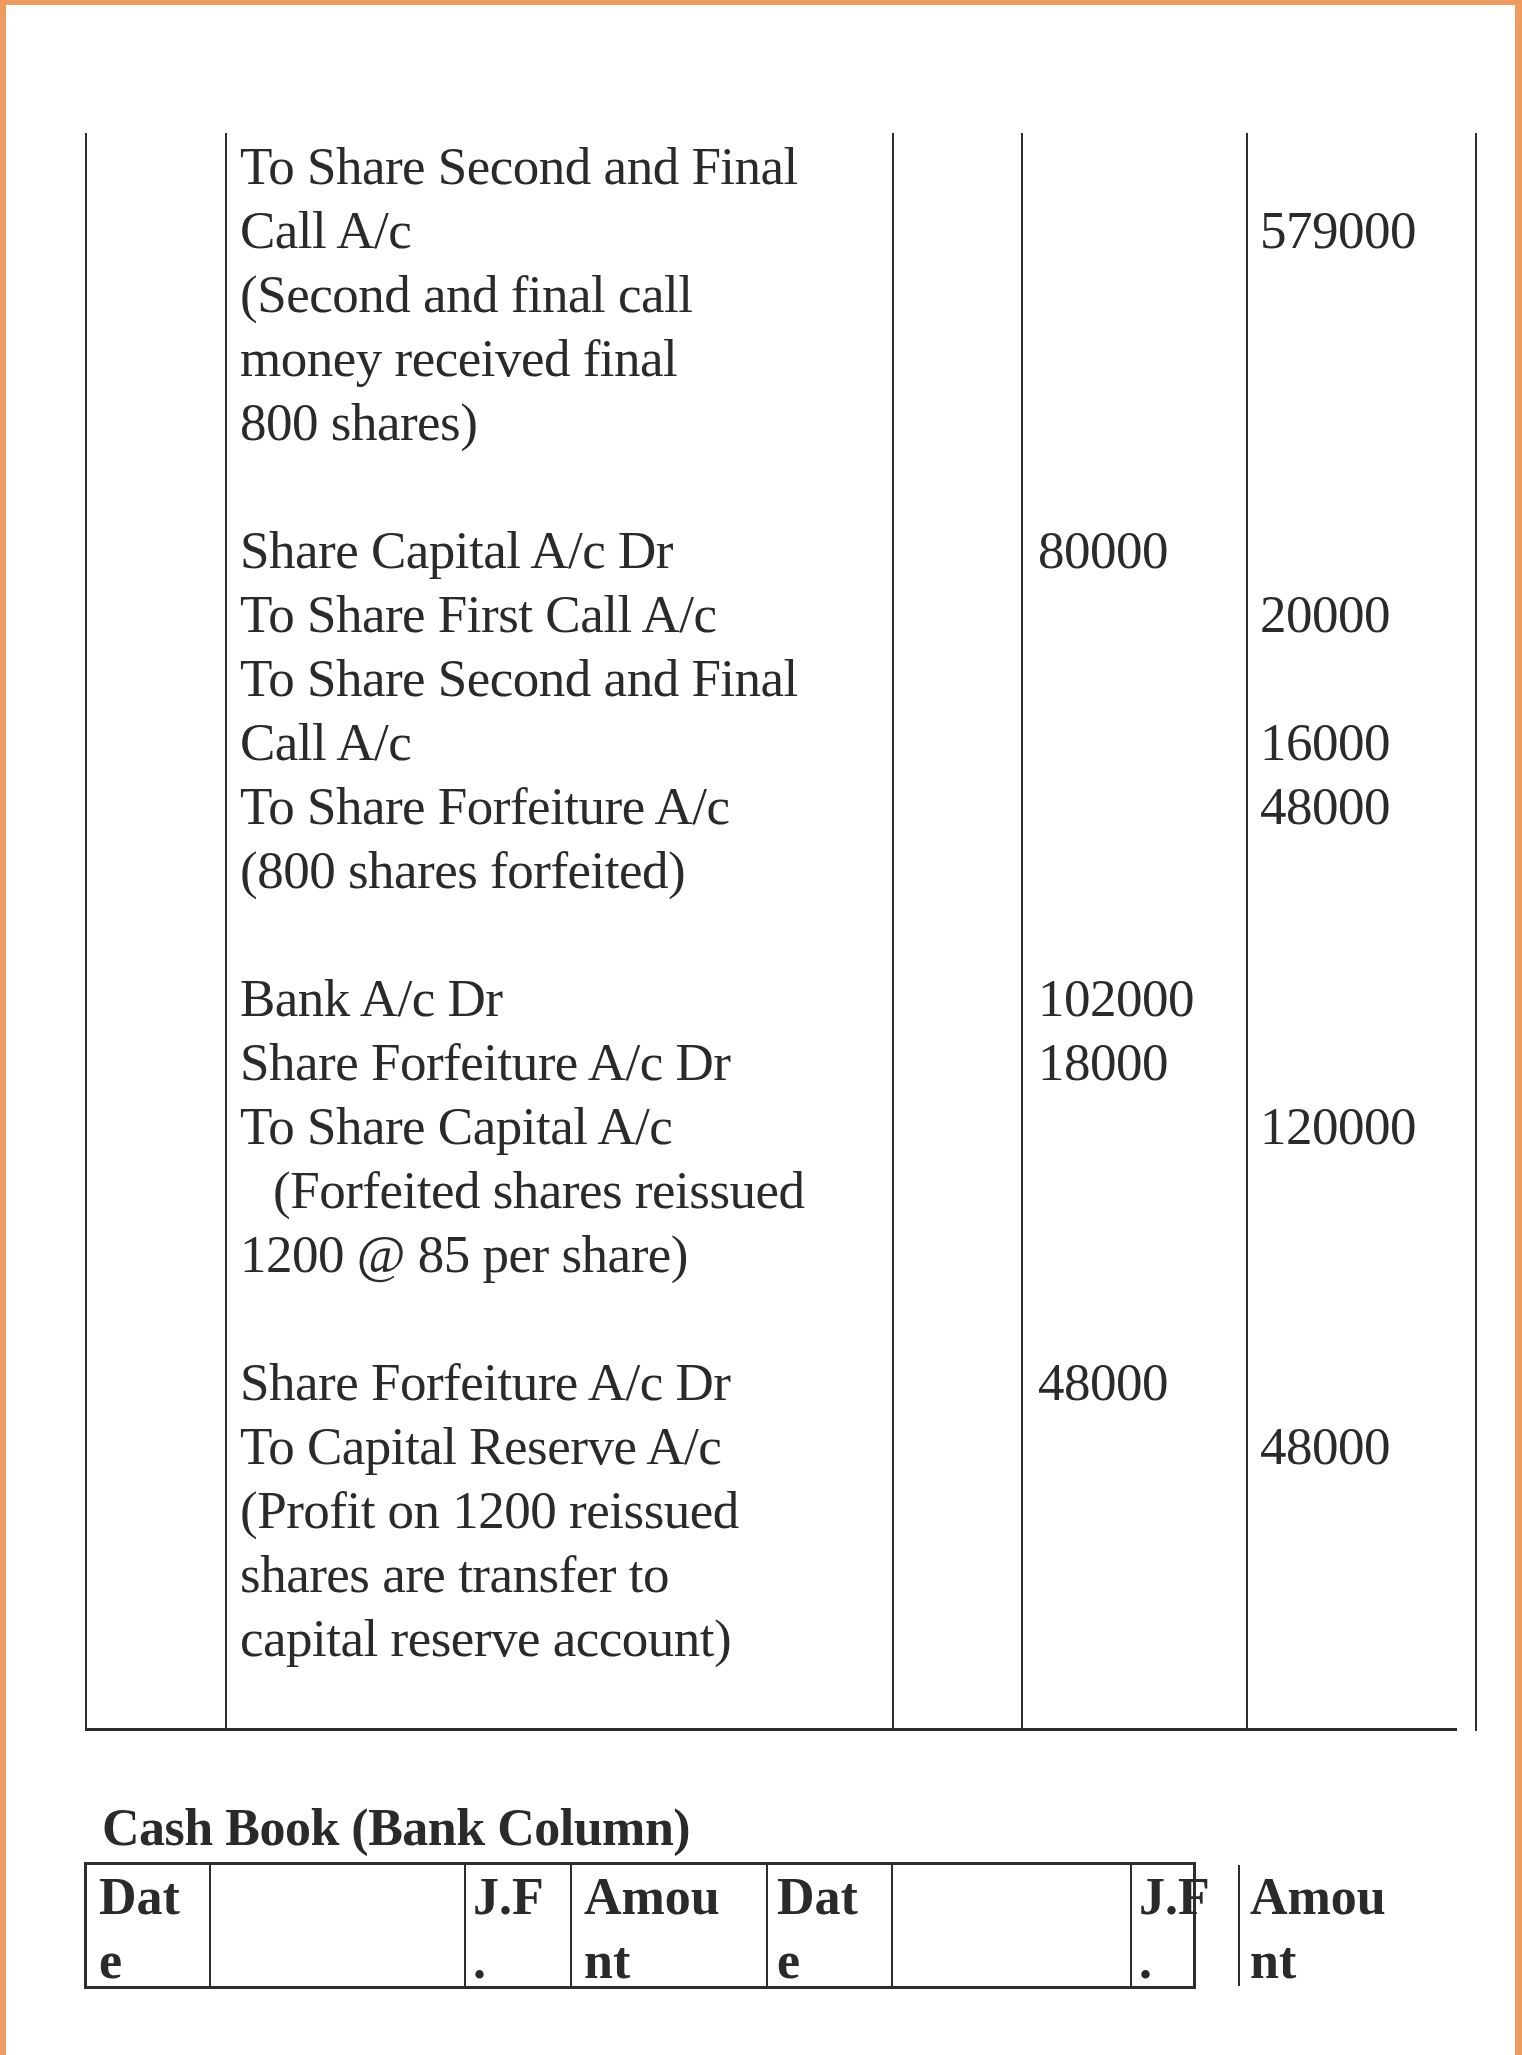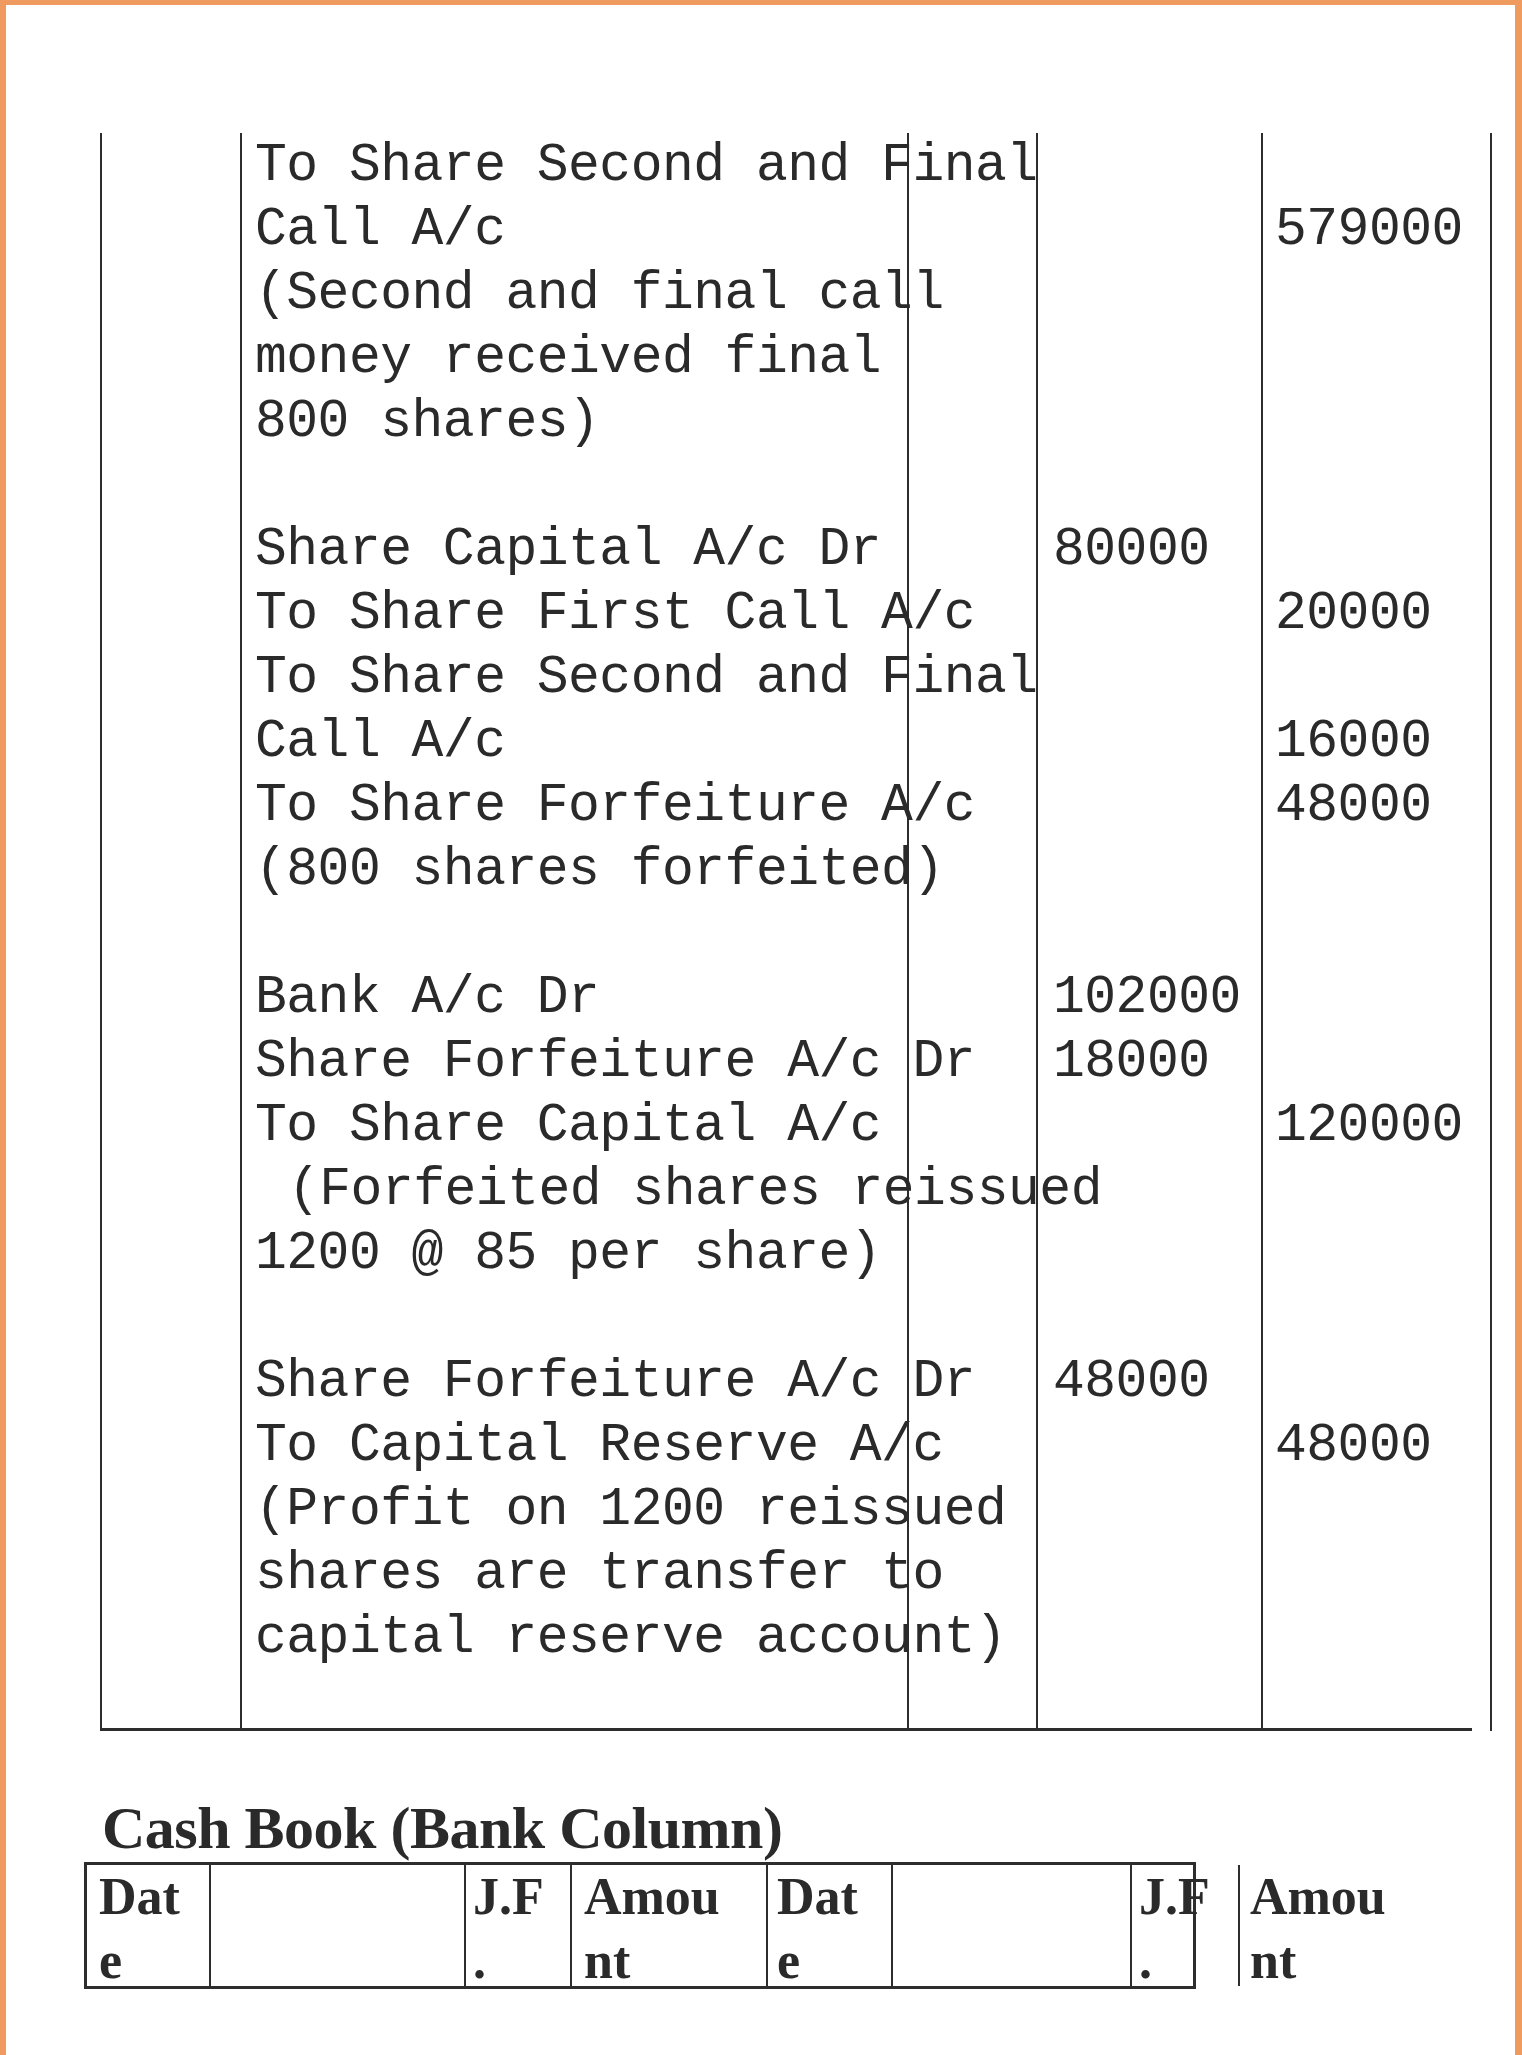--- a/index.html
+++ b/index.html
@@ -7,30 +7,30 @@
     width: 1522px; height: 2055px; position: relative; overflow: hidden;
     background: #ffffff;
     font-family: "Liberation Serif", serif;
     color: #2a2a2a;
   }
   .frame-top { position: absolute; left: 0; top: 0; width: 1522px; height: 5px; background: #ef9a5e; }
   .frame-left { position: absolute; left: 0; top: 0; width: 6px; height: 2055px; background: #ef9a5e; }
   .frame-right { position: absolute; left: 1515px; top: 0; width: 7px; height: 2055px; background: #ef9a5e; }
 
   
-  .journal { position: absolute; left: 100px; top: 133px; width: 1372px; height: 1598px; font-family: Liberation Mono, monospace; }
+  .journal { position: absolute; left: 85px; top: 133px; width: 1372px; height: 1598px; }
   .vline { position: absolute; top: 0; width: 2px; background: #2d2d2d; height: 100%; }
   .hline-bottom { position: absolute; left: 0; bottom: 0; height: 3px; width: 100%; background: #2d2d2d; }
   .jl { position: absolute; font-size: 53px; line-height: 64px; height: 64px; white-space: nowrap; letter-spacing: -0.5px; }
   .col-part { left: 155px; }
   .col-dr { left: 953px; }
   .col-cr { left: 1175px; }
 
   
-  .cash-title { position: absolute; left: 102px; top: 1796px; font-size: 60px; font-weight: bold; line-height: 64px; white-space: nowrap; letter-spacing: -0.5px; }
+  .cash-title { position: absolute; left: 102px; top: 1796px; font-size: 52px; font-weight: bold; line-height: 64px; white-space: nowrap; letter-spacing: -0.5px; }
   .cash-table { position: absolute; left: 84px; top: 1862px; width: 1112px; height: 127px; box-sizing: border-box; border: 3px solid #2d2d2d; }
   .cvline { position: absolute; top: 0; bottom: 0; width: 2px; background: #2d2d2d; }
   .ch { position: absolute; top: 0; font-size: 52px; font-weight: bold; line-height: 64px; white-space: pre; }
 </style>
 </head>
 <body>
 
 <div class="frame-top"></div>
 <div class="frame-left"></div>
 <div class="frame-right"></div>

